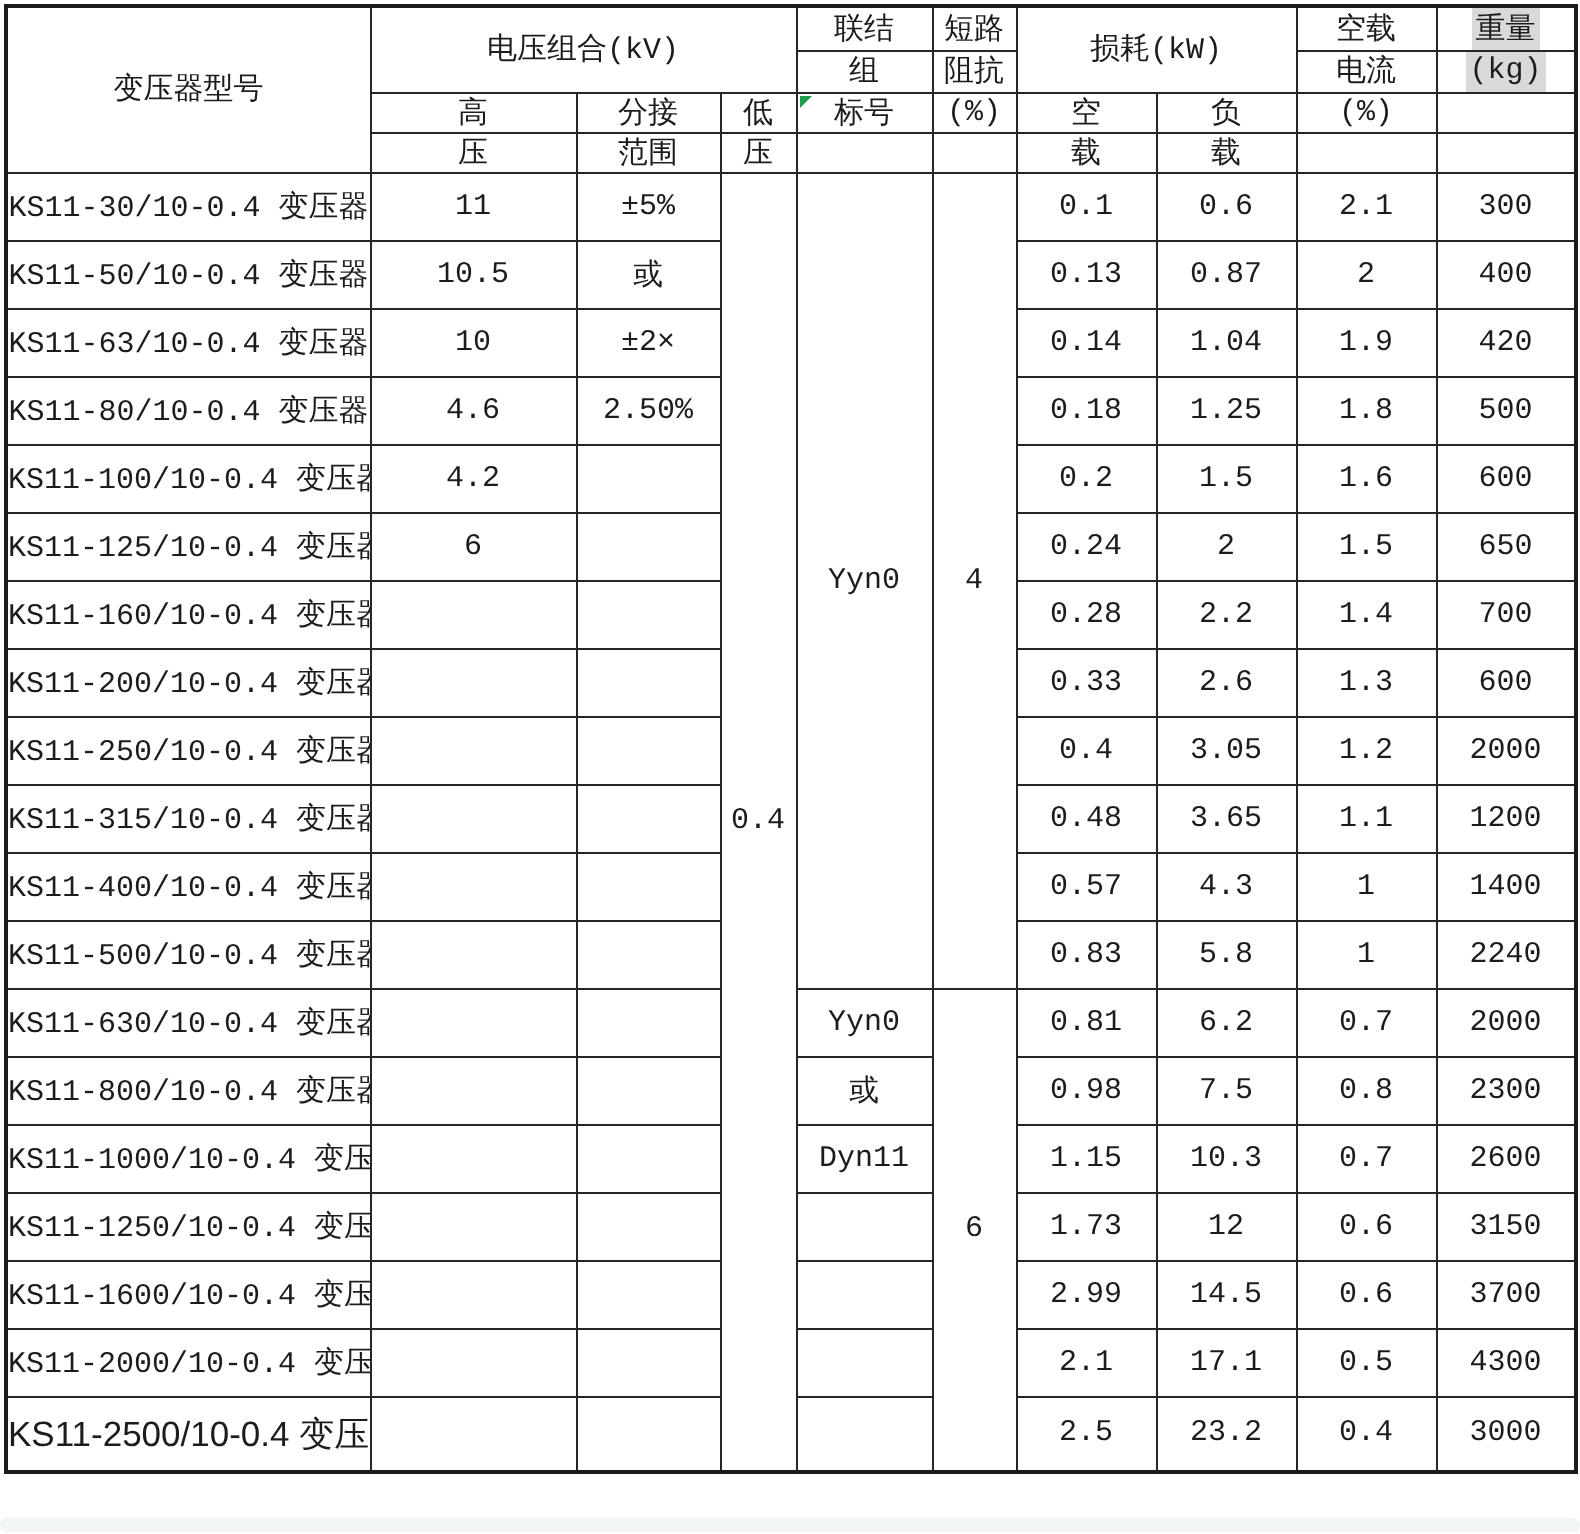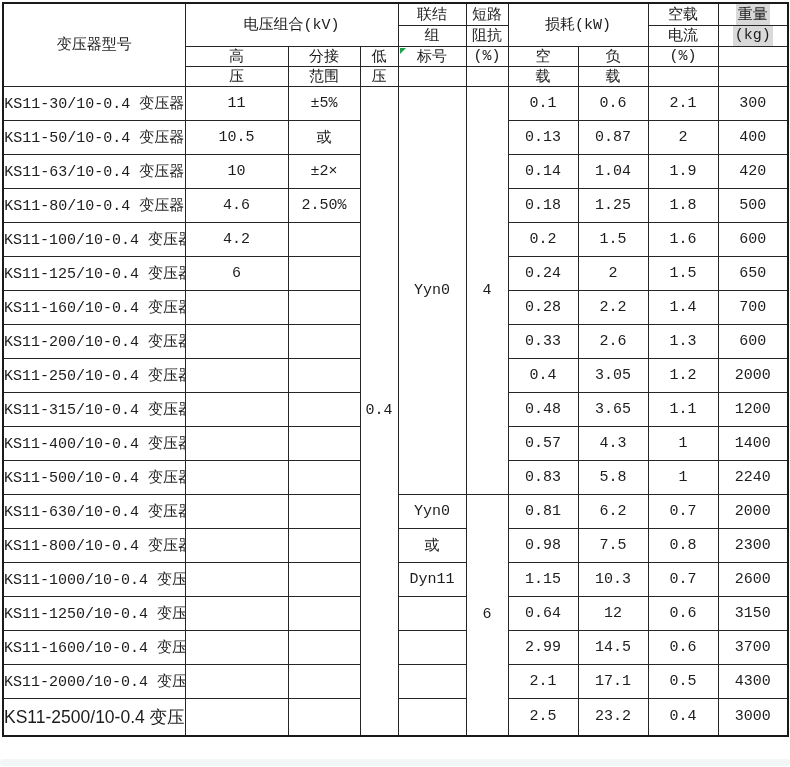--- a/index.html
+++ b/index.html
@@ -237,21 +237,21 @@
       <td>1.15</td>
       <td>10.3</td>
       <td>0.7</td>
       <td>2600</td>
     </tr>
     <tr>
       <td class="model">KS11-1250/10-0.4 变压器</td>
       <td></td>
       <td></td>
       <td></td>
-      <td>0.64</td>
+      <td>1.73</td>
       <td>12</td>
       <td>0.6</td>
       <td>3150</td>
     </tr>
     <tr>
       <td class="model">KS11-1600/10-0.4 变压器</td>
       <td></td>
       <td></td>
       <td></td>
       <td>2.99</td>

